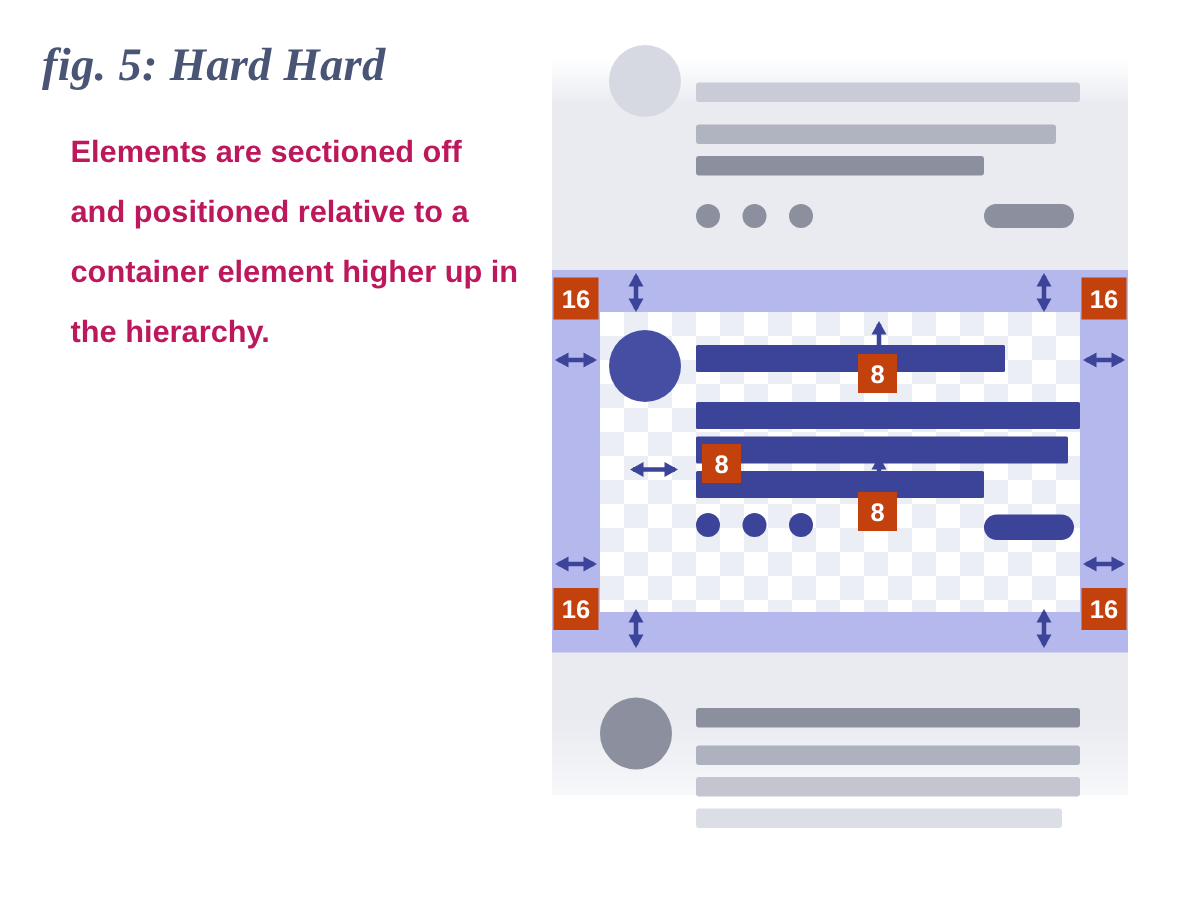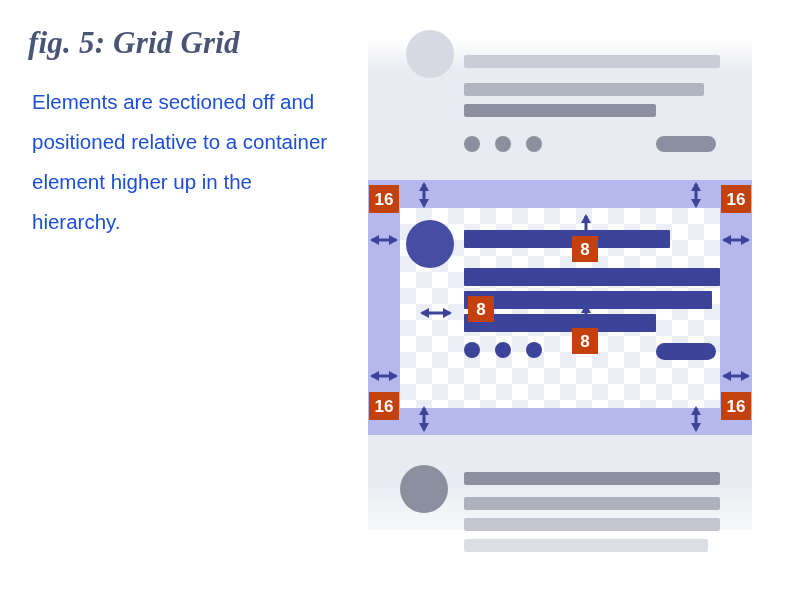--- a/index.html
+++ b/index.html
@@ -27,25 +27,25 @@
     font-style: italic;
     font-weight: bold;
     font-size: 31px;
     color: #4a5576;
     letter-spacing: 0.2px;
     margin: 0 0 22px 0;
     line-height: 1.1;
   }
   #figure-description {
     font-family: "Liberation Sans", sans-serif;
-    font-weight: normal;
+    font-weight: bold;
     font-size: 20.5px;
     line-height: 40px;
-    color: #1d4ed8;
-    margin: 0;
+    color: #be185d;
+    margin: 15px;
     padding-left: 4px;
     width: 300px;
   }
 
   
   #mockup {
     position: absolute;
     left: 368px;
     top: 40px;
     width: 384px;
@@ -225,21 +225,21 @@
 
   
   #label-8-top   { left: 204px; top: 196px; }
   #label-8-left  { left: 100px; top: 256px; }
   #label-8-mid   { left: 204px; top: 288px; }
 </style>
 </head>
 <body>
 
 <div id="left-column">
-  <h1 id="figure-title">fig. 5: Grid Grid</h1>
+  <h1 id="figure-title">fig. 5: Hard Hard</h1>
   <p id="figure-description">Elements are sectioned off and positioned relative to a container element higher up in the hierarchy.</p>
 </div>
 
 <div id="mockup">
 
   <div id="page-backdrop"></div>
 
   <div id="highlight-band"></div>
 
   <div id="checker-container"></div>

